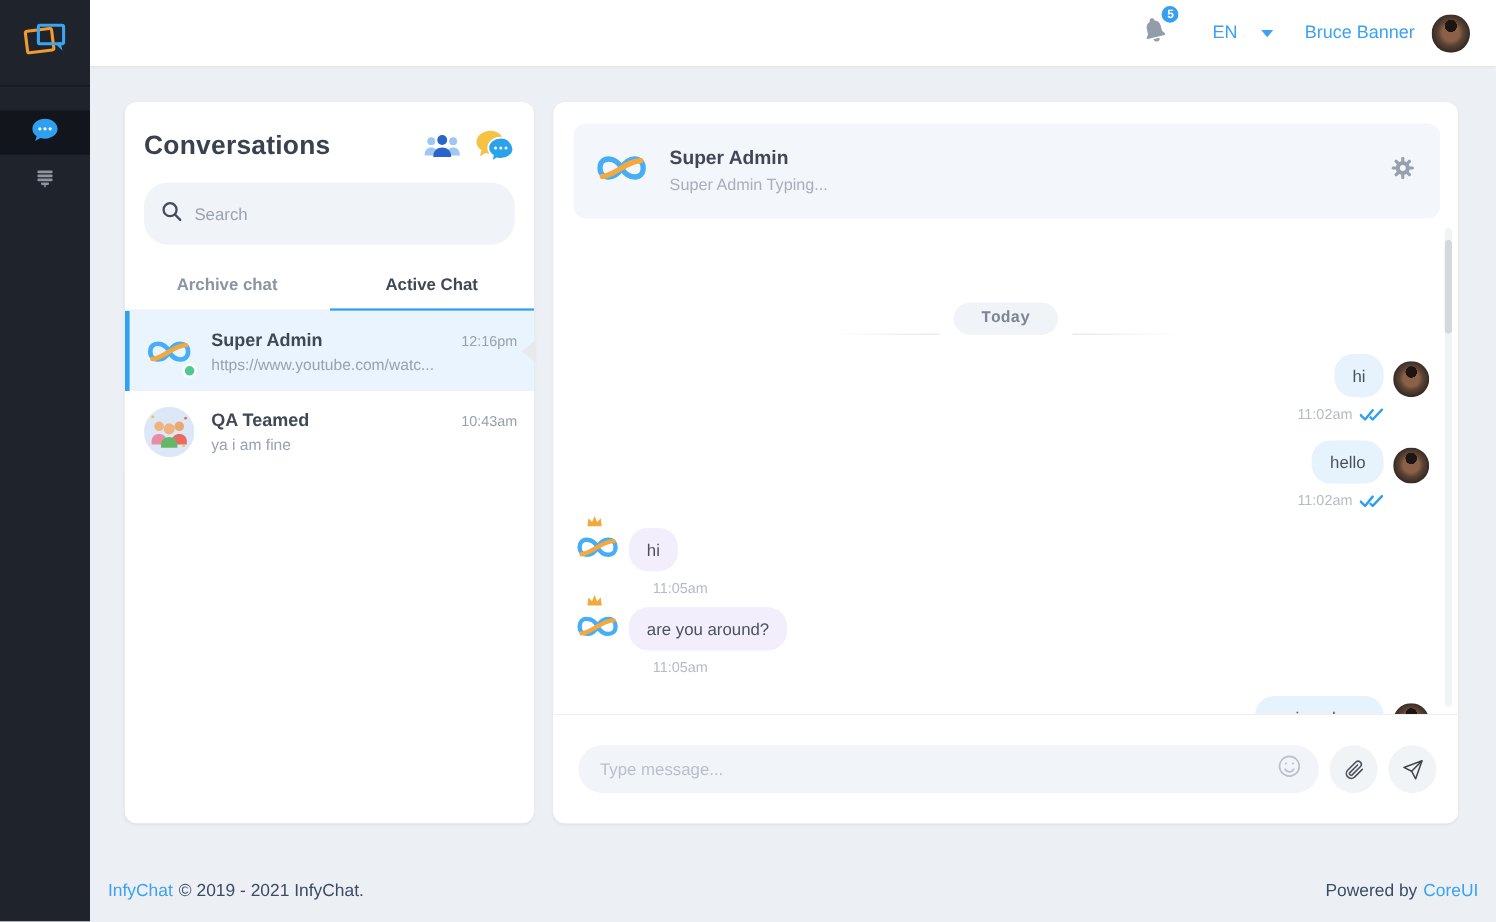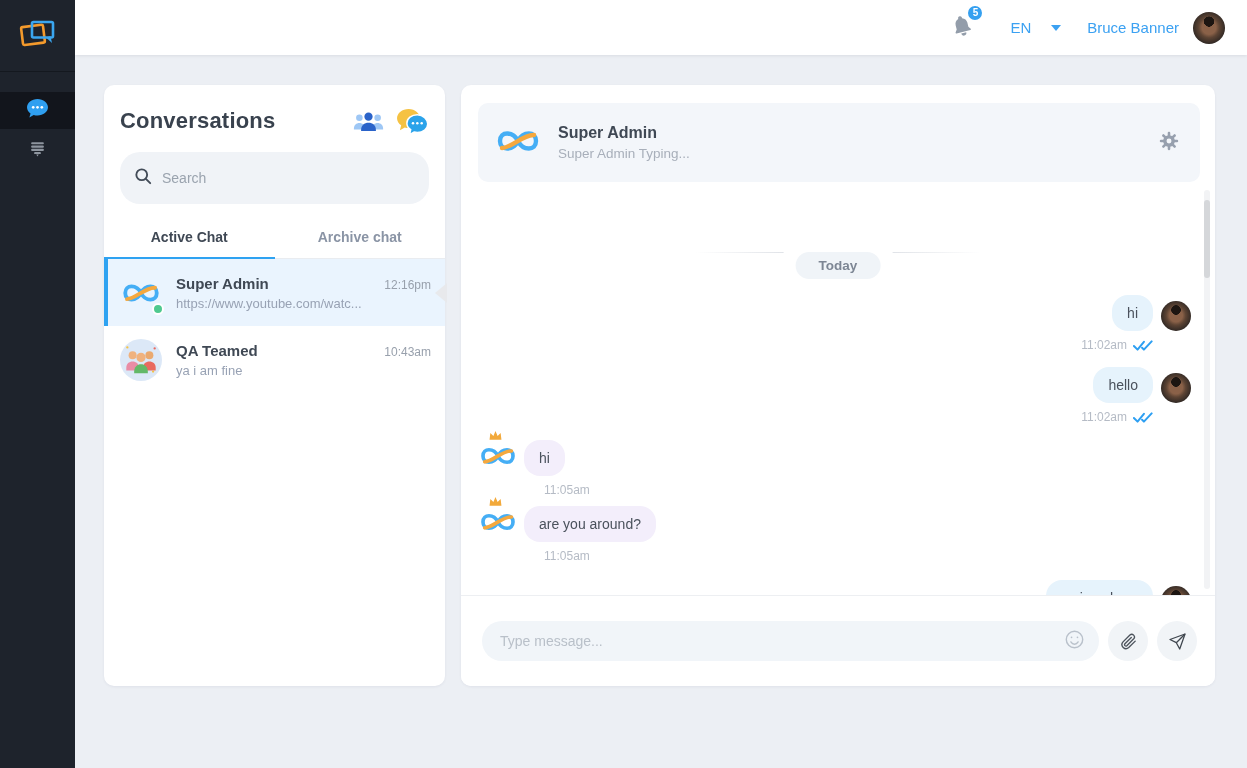--- a/index.html
+++ b/index.html
@@ -60,21 +60,21 @@
   .chat-header { position:absolute; left:17px; right:15px; top:18px; height:79px; background:#f3f6fa; border-radius:10px; display:flex; align-items:center; padding:0 20px 0 16px; }
   .chat-header-text { margin-left:16px; flex:1; }
   .chat-title { font-size:16px; font-weight:bold; color:#3f4854; }
   .chat-status { font-size:13.5px; color:#a8afba; margin-top:4px; }
   .gear-btn { cursor:pointer; }
 
   .messages { position:absolute; left:0; right:0; top:97px; height:413px; overflow:hidden; }
   .msg-scrollbar { position:absolute; right:5px; top:8px; bottom:6px; width:6px; background:#f2f3f5; border-radius:3px; }
   .msg-scroll-thumb { position:absolute; top:10px; left:0; width:6px; height:78px; background:#d5d7da; border-radius:3px; cursor:pointer; }
 
-  .today-divider { position:absolute; top:70px; left:50%; transform:translateX(-50%); display:flex; align-items:flex-start; gap:12px; }
+  .today-divider { position:absolute; top:70px; left:50%; transform:translateX(-50%); display:flex; align-items:flex-end; gap:12px;font-family:Liberation Mono, monospace; }
   .div-line { width:88px; height:1px; }
   .div-line.left { background:linear-gradient(to left,#e0e3e8,rgba(224,227,232,0)); }
   .div-line.right { background:linear-gradient(to right,#e0e3e8,rgba(224,227,232,0)); }
   .today-pill { background:#f0f4f8; color:#7d8694; font-size:13.5px; font-weight:bold; padding:6px 23px; border-radius:16px; }
 
   .msg { position:absolute; display:flex; flex-direction:column; }
   .msg.out { right:24px; align-items:flex-end; }
   .msg.in { left:17px; align-items:flex-start; }
   .msg .row { display:flex; align-items:flex-end; }
   .bubble { padding:9px 15px; border-radius:16px; font-size:14px; color:#4a515c; line-height:18px; white-space:nowrap; }
@@ -198,22 +198,22 @@
       <span>
         <svg width="18" height="18" viewBox="0 0 20 20" fill="none" stroke="#434c58" stroke-width="2.1">
           <circle cx="8.6" cy="8.6" r="6"></circle>
             <path d="M13.2 13.2 L18 18" stroke-linecap="round"></path>
         </svg>
       </span>
       <input type="text" placeholder="Search" style="">
     </div>
 
     <div class="tabs">
+      <div class="tab">Archive chat</div>
       <div class="tab active">Active Chat</div>
-      <div class="tab">Archive chat</div>
     </div>
 
     <div class="conv-list">
 
       <div class="conv-item selected">
         <div class="conv-avatar-wrap">
           <span>
             <svg width="42" height="42" viewBox="0 0 48 34">
               <path d="M24 17 C19 7 6 7 6 17 S19 27 24 17 C29 7 42 7 42 17 S29 27 24 17" fill="none" stroke="#45aef5" stroke-width="4.4" stroke-linecap="round"></path>
               <path d="M8 24 C17 24 30 10 40 11" fill="none" stroke="#f5a83e" stroke-width="4.4" stroke-linecap="round"></path>
@@ -389,14 +389,24 @@
       </button>
       <button class="round-btn">
         <svg width="19" height="19" viewBox="0 0 24 24" fill="none" stroke="#3f464e" stroke-width="1.6" stroke-linejoin="round">
           <path d="M21.5 2.5 L10.5 13.5"></path>
           <path d="M21.5 2.5 L14.8 21.5 L10.5 13.5 L2.5 9.5 z"></path>
         </svg>
       </button>
     </div>
   </section>
 
+  <footer class="footer">
+    <div class="seg">
+      <a>InfyChat</a>
+      <span>© 2019 - 2021 InfyChat.</span>
+    </div>
+    <div class="seg">
+      <span>Powered by</span>
+      <a>CoreUI</a>
+    </div>
+  </footer>
 
 </div>
 
 </body></html>

